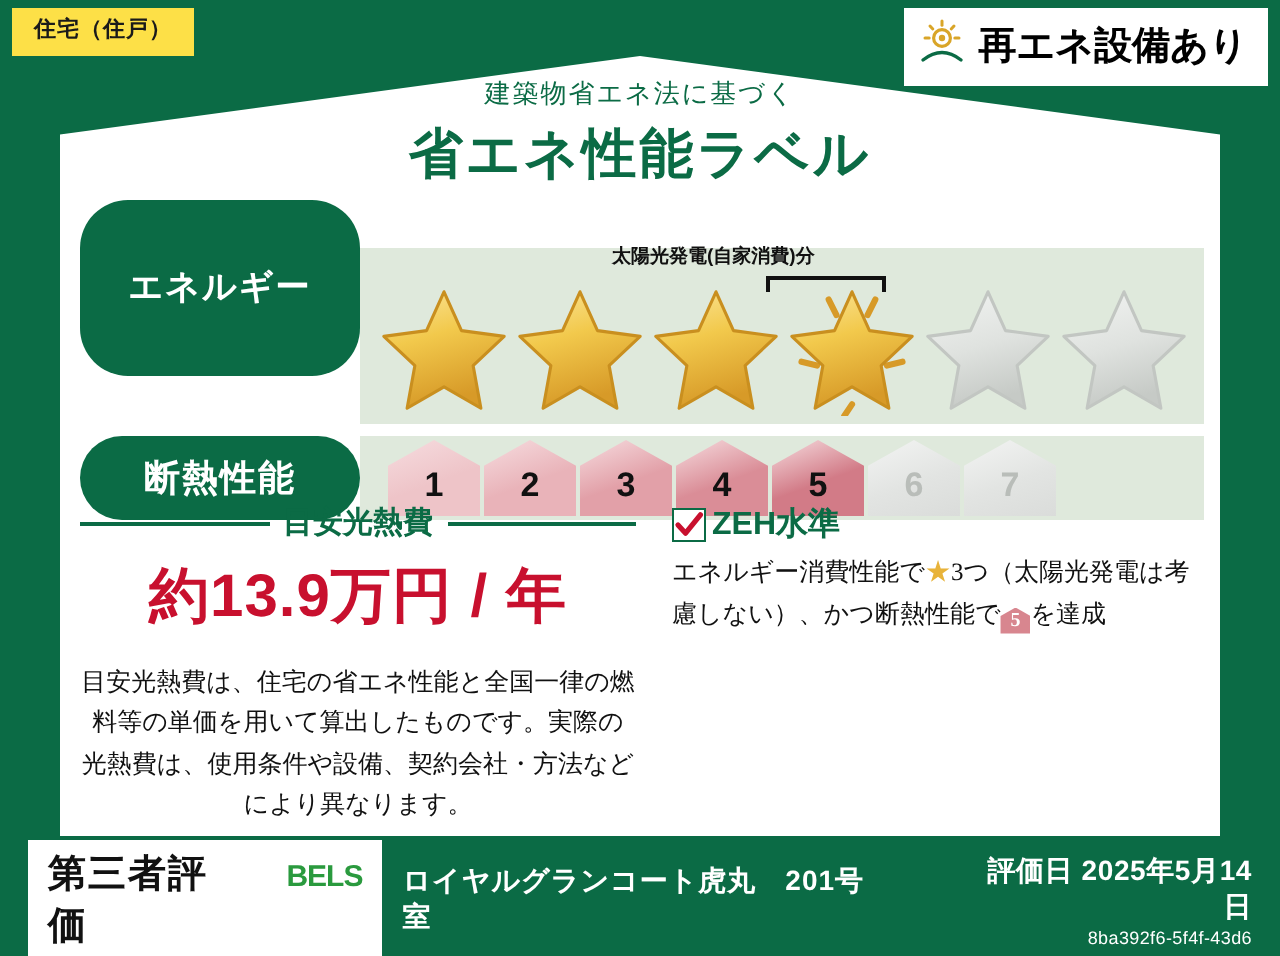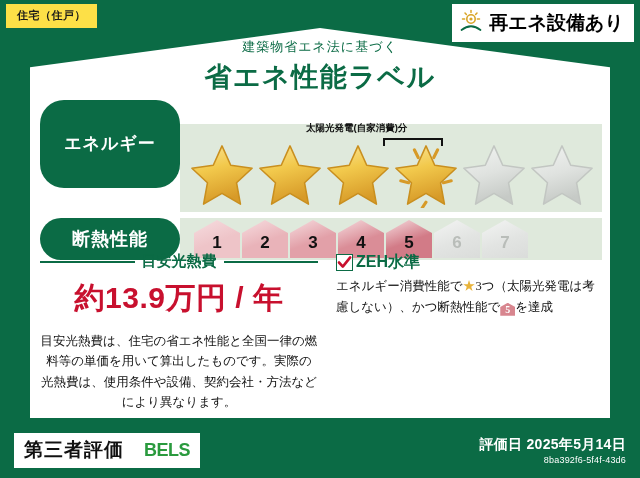--- a/index.html
+++ b/index.html
@@ -162,21 +162,21 @@
   
   .footer {
     position: absolute; left: 0; bottom: 0; width: 640px; height: 56px;
     display: flex; align-items: center;
   }
   .bels {
     background: #fff; margin-left: 14px;
     padding: 4px 10px 5px; display: flex; align-items: baseline; gap: 20px;
   }
   .bels .jp { font-size: 19px; font-weight: bold; color: #111; letter-spacing: 1px; }
-  .bels .en { font-size: 18px; font-weight: bold; color: #2a9a3e; letter-spacing: -.5px; }
+  .bels .en { font-size: 15px; font-weight: bold; color: #2a9a3e; letter-spacing: -.5px; }
   .bldg {
     color: #fff; font-size: 14px; font-weight: bold; margin-left: 10px;
     letter-spacing: .5px;
   }
   .evald { margin-left: auto; margin-right: 14px; text-align: right; color: #fff; }
   .evald .d { font-size: 14px; font-weight: bold; letter-spacing: .3px; margin-left: 35px; }
   .evald .id { font-size: 9px; margin-top: 1px; letter-spacing: .2px; }
 </style>
 </head>
 <body>
@@ -362,19 +362,20 @@
 
 
     </div>
   </div>
 
   <div class="footer">
     <div class="bels">
       <span class="jp">第三者評価</span>
       <span class="en">BELS</span>
     </div>
+    <div class="bldg">ロイヤルグランコート虎丸　201号室</div>
     <div class="evald">
       <div class="d">評価日 2025年5月14日</div>
       <div class="id">8ba392f6-5f4f-43d6</div>
     </div>
   </div>
 
 </div>
 
 </body></html>

